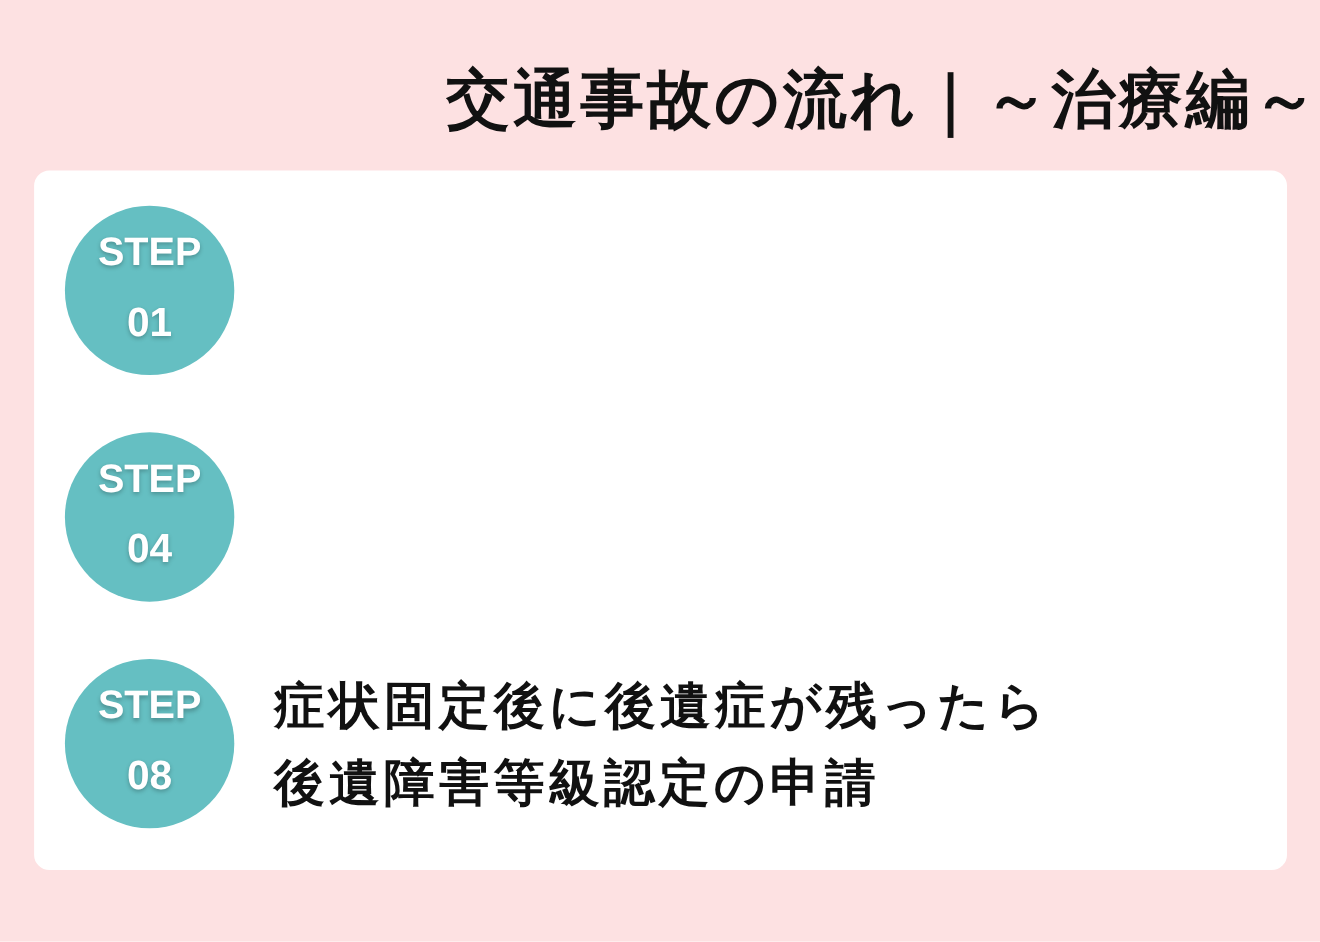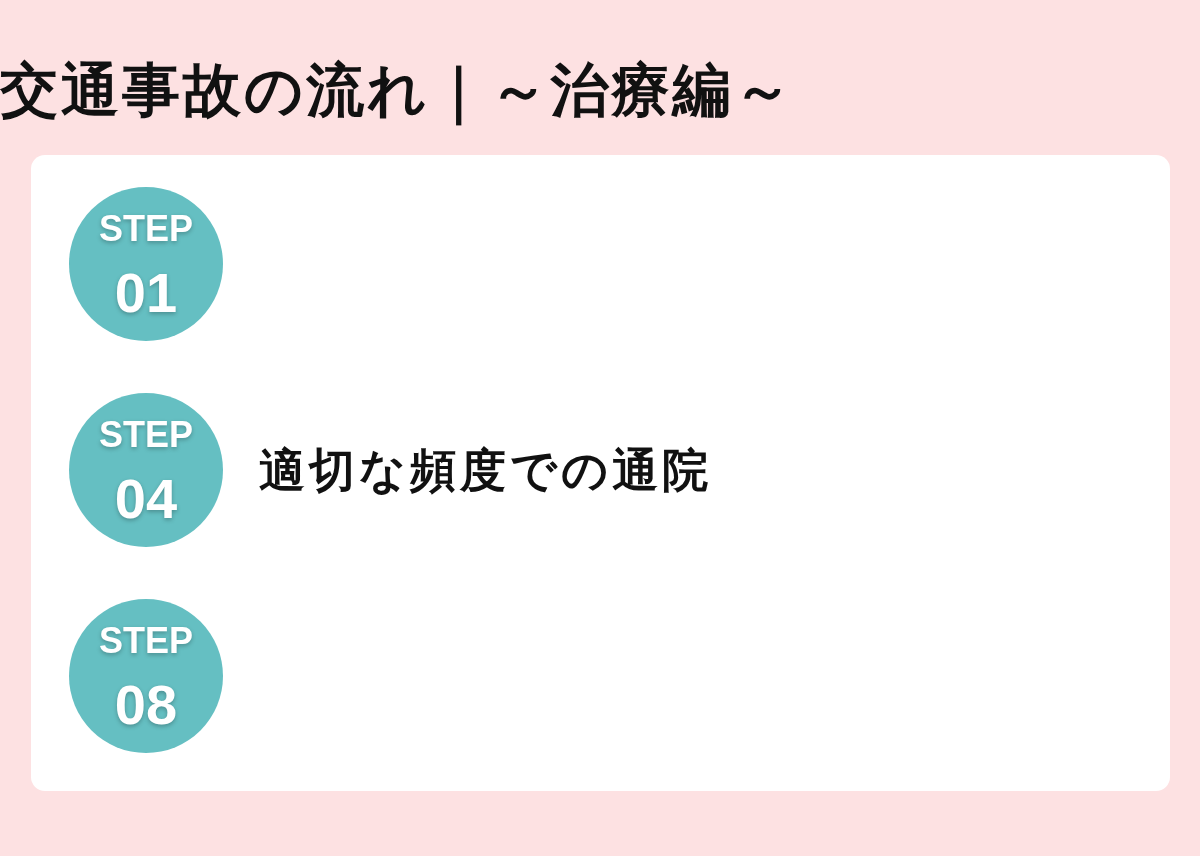--- a/index.html
+++ b/index.html
@@ -1,36 +1,36 @@
 <!DOCTYPE html>
 <html><head>
 <meta charset="utf-8">
 <style>
   html, body { margin:0; padding:0; }
   body {
     width:1200px; height:856px; background:#fde1e2; position:relative; overflow:hidden;
     font-family:"DejaVu Sans", sans-serif;
   }
   .title {
-    position:absolute; left:0; top:52px; width:1200px; text-align:left;
+    position:absolute; left:0; top:52px; width:1200px; text-align:right;
     font-size:58px; font-weight:bold; color:#111; letter-spacing:3px; line-height:76px;
   }
   .card {
     position:absolute; left:31px; top:155px; width:1139px; height:636px;
     background:#ffffff; border-radius:14px;
   }
-  .step { position:absolute; left:38px; display:flex; align-items:center; }
+  .step { position:absolute; left:28px; display:flex; align-items:center; }
   .badge {
     width:154px; height:154px; border-radius:50%; background:#65bfc2;
     color:#fff; display:flex; flex-direction:column; align-items:center; justify-content:center;
     font-family:"Liberation Sans", sans-serif; font-weight:bold;
     text-shadow:0 2px 4px rgba(0,0,0,0.25);
   }
   .badge .lbl { font-size:36px; line-height:40px; }
-  .badge .num { font-size:56px; line-height:52px; margin-top:18px; }
+  .badge .num { font-size:37px; line-height:52px; margin-top:18px; }
   .step-text {
     margin-left:36px; font-size:46px; font-weight:bold; color:#111; line-height:62px; letter-spacing:4px;
   }
 </style>
 </head>
 <body>
 
 <div class="title">交通事故の流れ｜～治療編～</div>
 
 <div class="card">
@@ -39,24 +39,25 @@
       <span class="lbl">STEP</span>
       <span class="num">01</span>
     </div>
   </div>
 
   <div class="step" style="top:238px;">
     <div class="badge">
       <span class="lbl">STEP</span>
       <span class="num">04</span>
     </div>
-    <div class="step-text">
-      <div>適切な頻度での通院</div>
-    </div>
   </div>
 
   <div class="step" style="top:444px;">
     <div class="badge">
       <span class="lbl">STEP</span>
       <span class="num">08</span>
     </div>
+    <div class="step-text">
+      <div>症状固定後に後遺症が残ったら</div>
+      <div style="margin-top:8px;">後遺障害等級認定の申請</div>
+    </div>
   </div>
 </div>
 
 </body></html>

